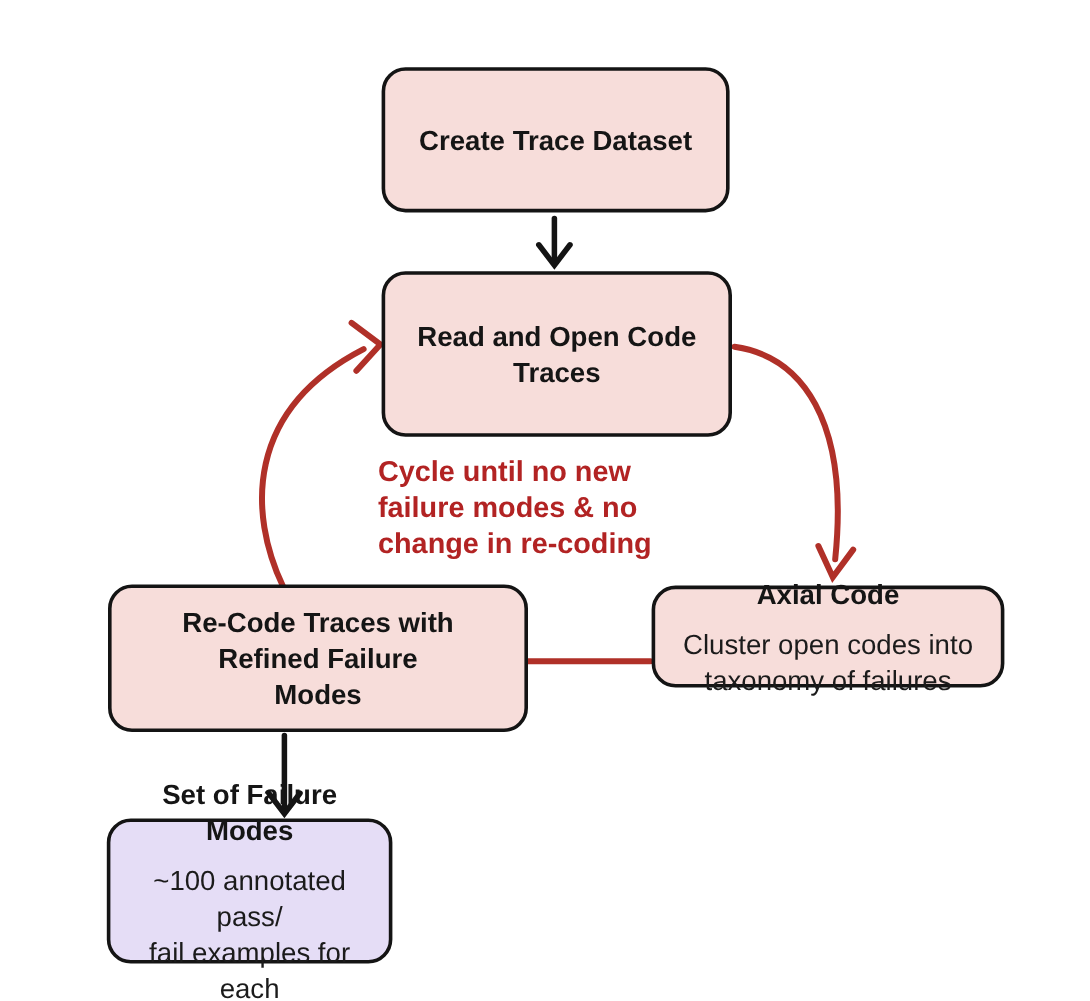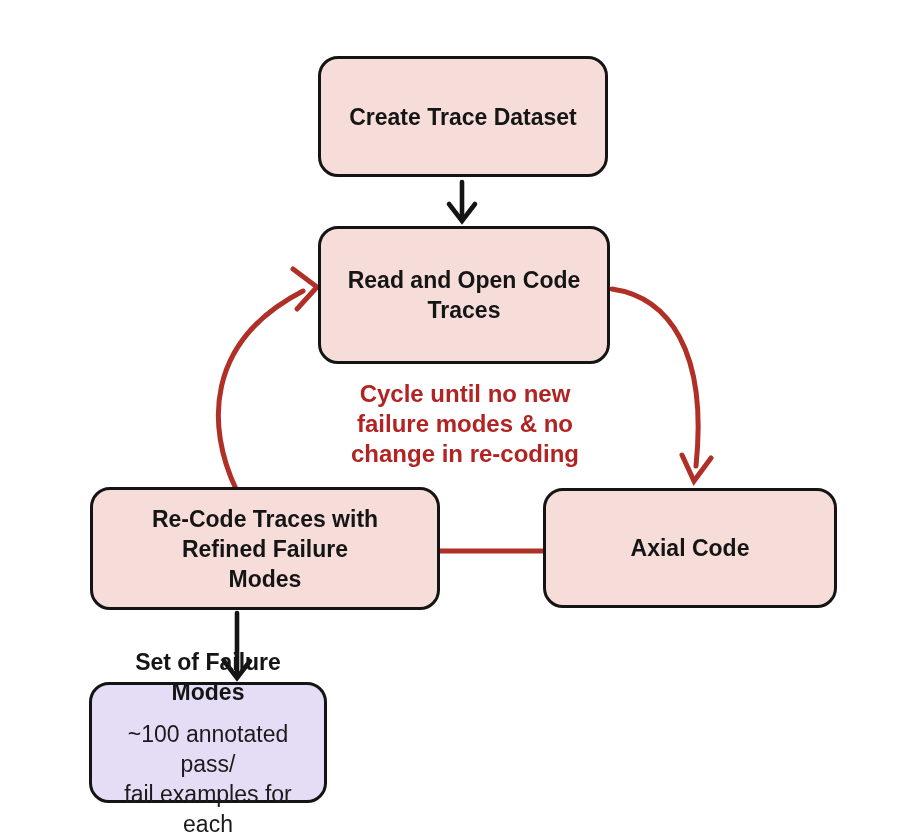--- a/index.html
+++ b/index.html
@@ -47,31 +47,31 @@
     font-weight: 400;
     font-size: 23px;
     line-height: 30px;
     color: #1b1b1b;
     white-space: pre-line;
   }
   .node-sub:empty { display: none; }
   .cycle-note {
     position: absolute;
     left: 315px; top: 379px; width: 300px;
-    text-align: center;
+    text-align: left;
     font-weight: 700;
     font-size: 24px;
     line-height: 30px;
     color: var(--note-red);
     white-space: pre-line;
   }
   
   .n-create { left: 318px; top: 56px;  width: 290px; height: 121px; }
   .n-read   { left: 318px; top: 226px; width: 292px; height: 138px; }
-  .n-axial  { left: 543px; top: 488px; width: 294px; height: 120px; padding: 6px 4px; }
+  .n-axial  { left: 543px; top: 488px; width: 294px; height: 85px; padding: 6px 4px; }
   .n-recode { left: 90px;  top: 487px; width: 350px; height: 123px; }
   .n-set    { left: 89px;  top: 682px; width: 238px; height: 121px; }
 </style>
 </head>
 <body>
 
 <div class="canvas">
 
   <svg class="arrows" width="908" height="834" viewBox="0 0 908 834">
 
@@ -110,20 +110,22 @@
 Traces</div>
 
   </div>
 
   <div class="cycle-note">Cycle until no new
 failure modes &amp; no
 change in re-coding</div>
 
   <div class="node n-axial">
     <div class="node-title">Axial Code</div>
+    <div class="node-sub">Cluster open codes into
+taxonomy of failures</div>
   </div>
 
   <div class="node n-recode">
     <div class="node-title">Re-Code Traces with
 Refined Failure
 Modes</div>
 
   </div>
 
   <div class="node n-set purple">

